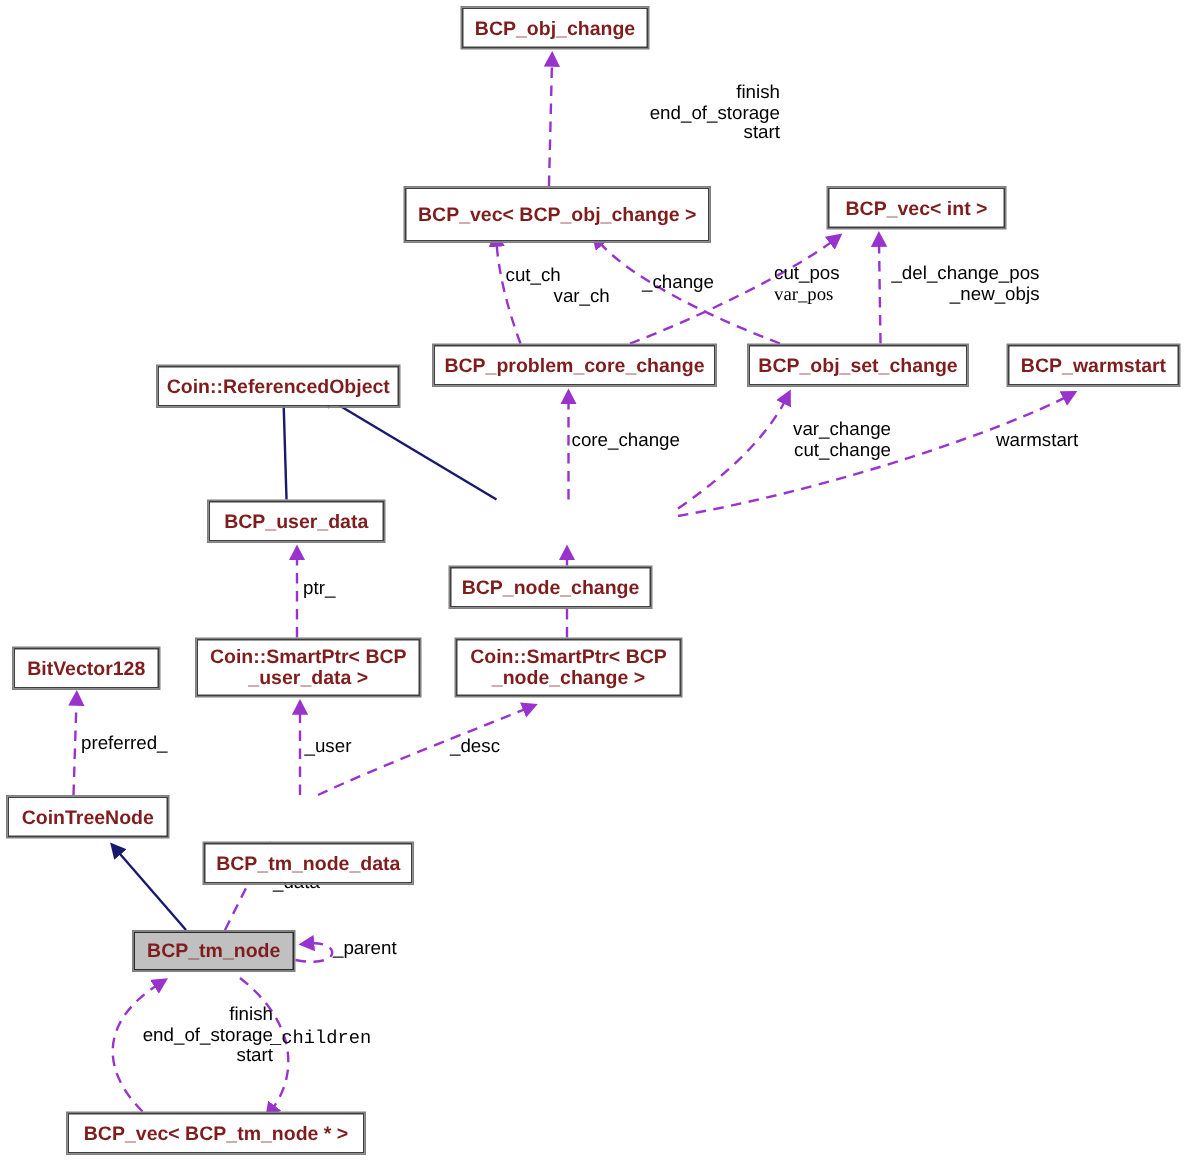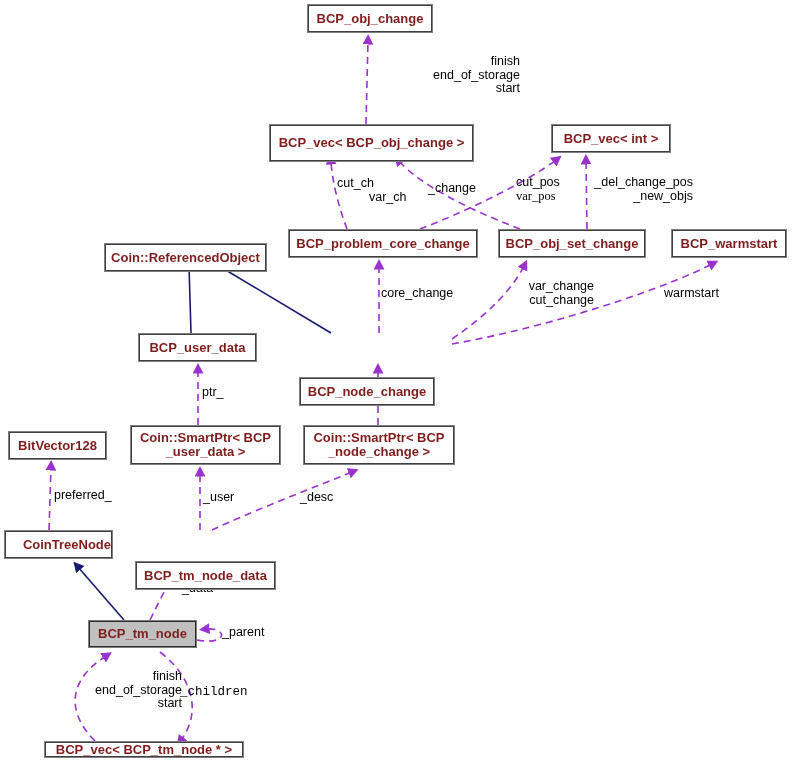--- a/index.html
+++ b/index.html
@@ -127,24 +127,24 @@
   <div class="node" style="left: 552px; top: 125px; width: 118px; height: 27px;"><span class="ln">BCP_vec&lt; int &gt;</span></div>
   <div class="node" style="left: 105px; top: 244px; width: 161px; height: 27px;"><span class="ln">Coin::ReferencedObject</span></div>
   <div class="node" style="left: 289px; top: 230px; width: 188px; height: 27px;"><span class="ln">BCP_problem_core_change</span></div>
   <div class="node" style="left: 672px; top: 230px; width: 114px; height: 27px;"><span class="ln">BCP_warmstart</span></div>
   <div class="node" style="left: 499px; top: 230px; width: 146px; height: 27px;"><span class="ln">BCP_obj_set_change</span></div>
   <div class="node" style="left: 139px; top: 334px; width: 117px; height: 27px;"><span class="ln">BCP_user_data</span></div>
   <div class="node" style="left: 300px; top: 334px; width: 134px; height: 27px; margin-top: 44px;"><span class="ln">BCP_node_change</span></div>
   <div class="node" style="left: 9px; top: 432px; width: 97px; height: 27px;"><span class="ln">BitVector128</span></div>
   <div class="node" style="left: 131px; top: 426px; width: 149px; height: 38px;"><span class="ln">Coin::SmartPtr&lt; BCP</span><span class="ln">_user_data &gt;</span></div>
   <div class="node" style="left: 304px; top: 426px; width: 150px; height: 38px;"><span class="ln">Coin::SmartPtr&lt; BCP</span><span class="ln">_node_change &gt;</span></div>
-  <div class="node" style="left: 5px; top: 531px; width: 107px; height: 27px; text-align: right;"><span class="ln">CoinTreeNode</span></div>
+  <div class="node" style="left: 5px; top: 531px; width: 107px; height: 27px;"><span class="ln">CoinTreeNode</span></div>
   <div class="node" style="left: 136px; top: 562px; width: 139px; height: 27px;"><span class="ln">BCP_tm_node_data</span></div>
   <div class="node highlight" style="left: 89px; top: 621px; width: 107px; height: 26px;"><span class="ln">BCP_tm_node</span></div>
-  <div class="node" style="left: 45px; top: 742px; width: 198px; height: 15px;"><span class="ln">BCP_vec&lt; BCP_tm_node * &gt;</span></div>
+  <div class="node" style="left: 45px; top: 742px; width: 198px; height: 27px;"><span class="ln">BCP_vec&lt; BCP_tm_node * &gt;</span></div>
 
   <div class="edge-label" style="left: 355px; top: 55px; width: 165px;"><span style="display: block;">finish</span><span style="display: block;">end_of_storage</span><span style="display: block;">start</span></div>
   <div class="edge-label la-left" style="left: 337px; top: 177px; width: 70px;"><span style="display: block;">cut_ch</span><span style="display: block; margin-left: 32px;">var_ch</span></div>
   <div class="edge-label la-left" style="left: 428px; top: 182px; width: 72px;"><span style="display: block;">_change</span></div>
   <div class="edge-label la-left" style="left: 516px; top: 176px; width: 66px;"><span style="display: block;">cut_pos</span><span style="display: block; font-family: Liberation Serif, serif;">var_pos</span></div>
   <div class="edge-label" style="left: 583px; top: 176px; width: 110px;"><span style="display: block;">_del_change_pos</span><span style="display: block;">_new_objs</span></div>
   <div class="edge-label la-left" style="left: 381px; top: 287px; width: 92px;"><span style="display: block;">core_change</span></div>
   <div class="edge-label" style="left: 512px; top: 280px; width: 82px;"><span style="display: block;">var_change</span><span style="display: block;">cut_change</span></div>
   <div class="edge-label la-left" style="left: 664px; top: 287px; width: 70px;"><span style="display: block;">warmstart</span></div>
   <div class="edge-label la-left" style="left: 202px; top: 386px; width: 34px;"><span style="display: block;">ptr_</span></div>

